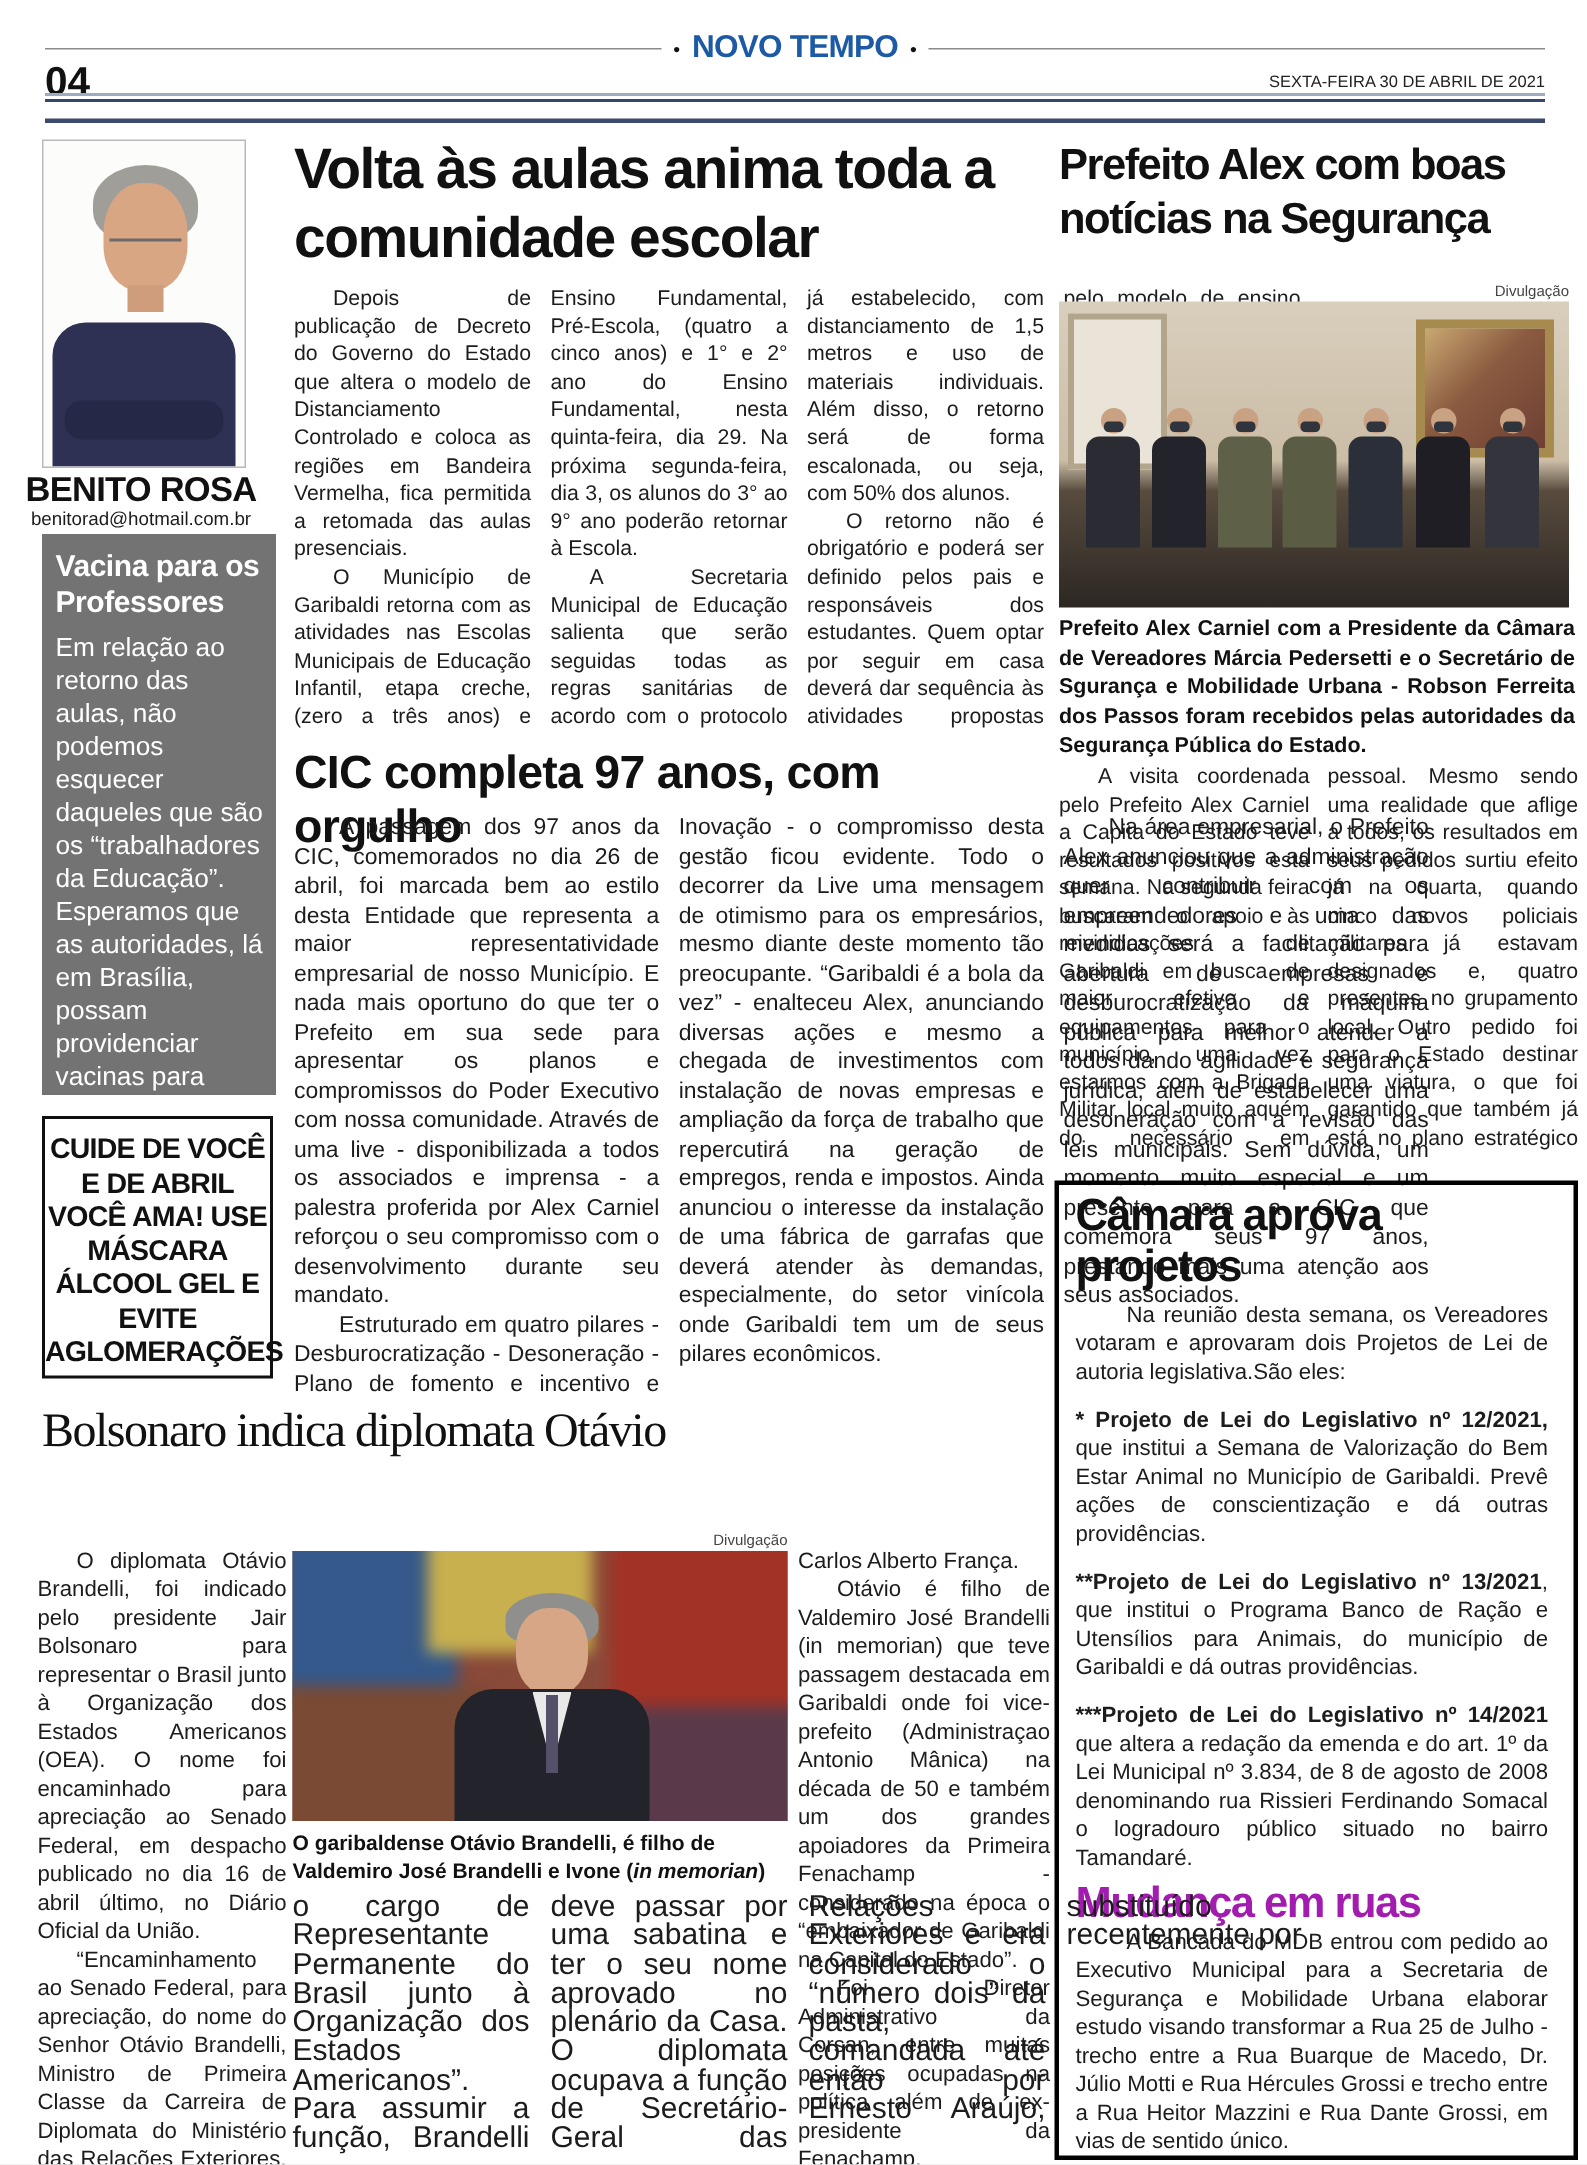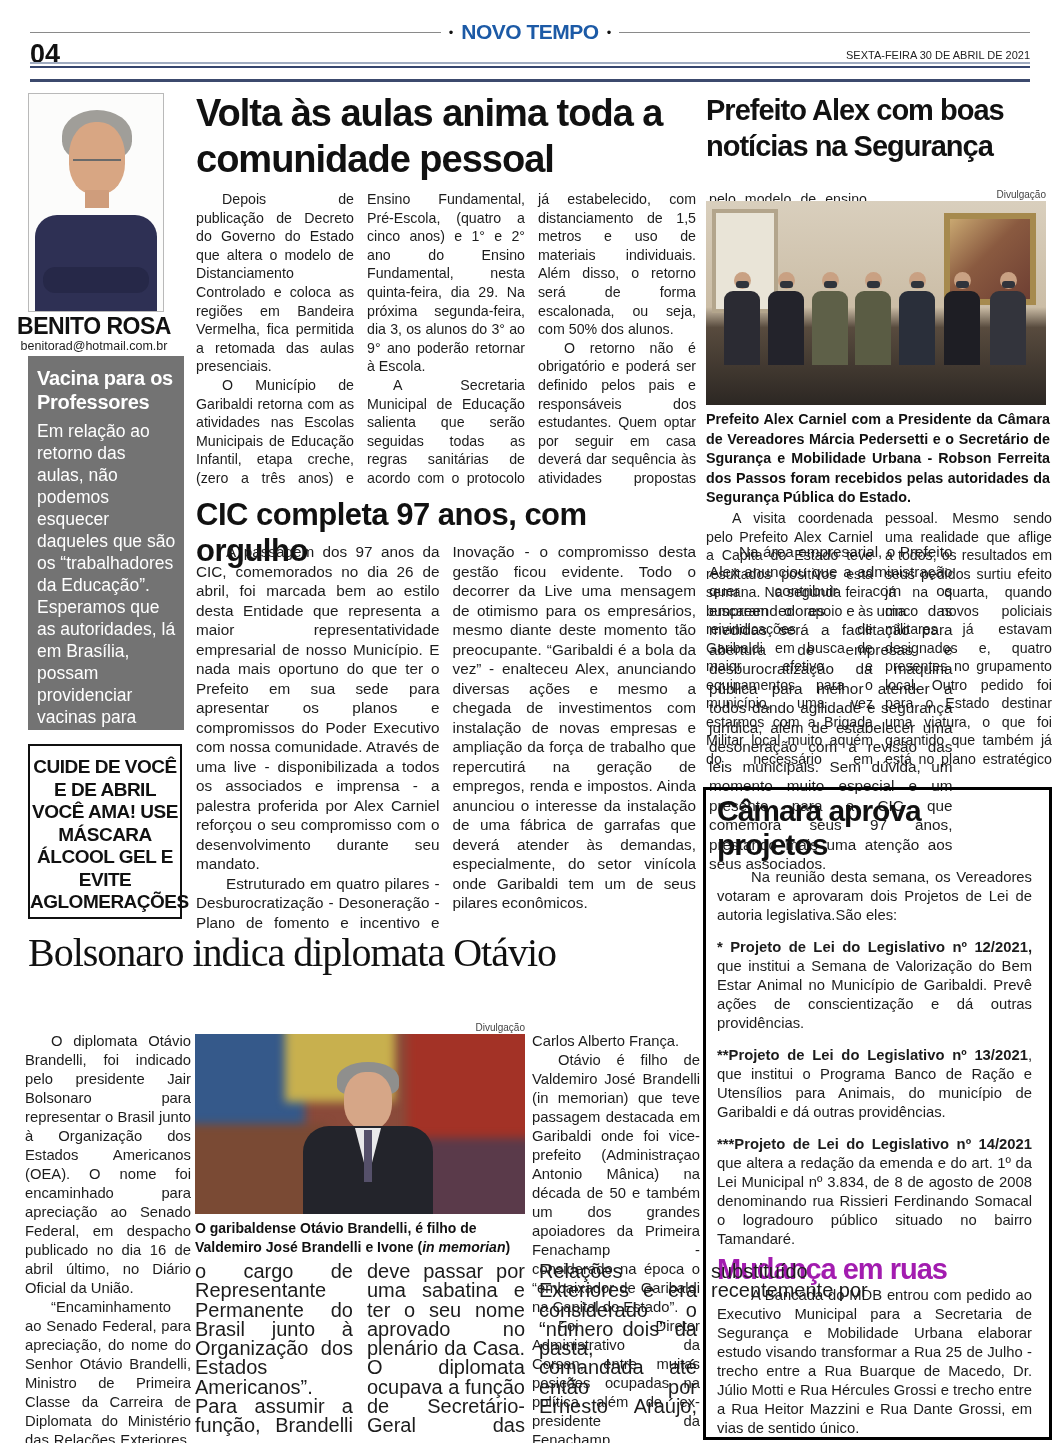--- a/index.html
+++ b/index.html
@@ -93,21 +93,21 @@
   .law-box { left:703px; top:787px; width:349px; height:653px; border:3px solid #000;
              padding:4px 17px 0 11px; }
   .law-title { font-size:30px; font-weight:bold; letter-spacing:-1px; color:#111; }
   .law-p { font-size:14.8px; line-height:19px; text-align:justify; text-indent:34px; }
   .law-item { margin-top:13px; font-size:14.8px; line-height:19px; text-align:justify; }
   .law-title2 { margin-top:4px; font-size:29px; font-weight:bold; letter-spacing:-1px; color:#a21caf; }
   .mt6 { margin-top:6px; }
 
   
   .bol-title { left:28px; top:928px; width:690px; font-family:"Liberation Serif", serif;
-               font-size:40px; line-height:50px; letter-spacing:-1px; color:#111; }
+               font-size:32px; line-height:50px; letter-spacing:-1px; color:#111; }
   .bol-col { font-size:14.8px; line-height:19px; text-align:justify; }
   .bol-col1 { left:25px; top:1032px; width:166px; height:411px; }
   .credit2 { left:195px; top:1022px; width:330px; }
   .brandelli-photo { left:195px; top:1034px; width:330px; height:180px; overflow:hidden;
                      background:#8a4a3a; }
   .art-block { position:absolute; filter:blur(5px); }
   .b-hair { position:absolute; left:142px; top:28px; width:62px; height:34px; background:#8f8f8d;
             border-radius:50% 50% 30% 30%; }
   .b-face { position:absolute; left:149px; top:38px; width:48px; height:58px; background:#d6a687;
             border-radius:44%; }
@@ -151,21 +151,21 @@
   <div class="abs columnist-name">BENITO ROSA</div>
   <div class="abs columnist-email">benitorad@hotmail.com.br</div>
 
   <div class="abs opinion-box">
     <div class="opinion-title">Vacina para os Professores</div>
     <div class="opinion-body">Em relação ao retorno das aulas, não podemos esquecer daqueles que são os “trabalhadores da Educação”. Esperamos que as autoridades, lá em Brasília, possam providenciar vacinas para todos os professores. Esta é a providência que devem tomar.</div>
   </div>
 
   <div class="abs alert-box">CUIDE DE VOCÊ E DE ABRIL VOCÊ AMA! USE MÁSCARA ÁLCOOL GEL E EVITE AGLOMERAÇÕES</div>
 
-  <h1 class="abs school-title">Volta às aulas anima toda a comunidade pessoal</h1>
+  <h1 class="abs school-title">Volta às aulas anima toda a comunidade escolar</h1>
   <div class="abs school-text">
     <p>Depois de publicação de Decreto do Governo do Estado que altera o modelo de Distanciamento Controlado e coloca as regiões em Bandeira Vermelha, fica permitida a retomada das aulas presenciais.</p>
     <p>O Município de Garibaldi retorna com as atividades nas Escolas Municipais de Educação Infantil, etapa creche, (zero a três anos) e Ensino Fundamental, Pré-Escola, (quatro a cinco anos) e 1° e 2° ano do Ensino Fundamental, nesta quinta-feira, dia 29. Na próxima segunda-feira, dia 3, os alunos do 3° ao 9° ano poderão retornar à Escola.</p>
     <p>A Secretaria Municipal de Educação salienta que serão seguidas todas as regras sanitárias de acordo com o protocolo já estabelecido, com distanciamento de 1,5 metros e uso de materiais individuais. Além disso, o retorno será de forma escalonada, ou seja, com 50% dos alunos.</p>
     <p>O retorno não é obrigatório e poderá ser definido pelos pais e responsáveis dos estudantes. Quem optar por seguir em casa deverá dar sequência às atividades propostas pelo modelo de ensino remoto.</p>
   </div>
 
   <h2 class="abs cic-title">CIC completa 97 anos, com orgulho</h2>
   <div class="abs cic-text">
     <p>A passagem dos 97 anos da CIC, comemorados no dia 26 de abril, foi marcada bem ao estilo desta Entidade que representa a maior representatividade empresarial de nosso Município. E nada mais oportuno do que ter o Prefeito em sua sede para apresentar os planos e compromissos do Poder Executivo com nossa comunidade. Através de uma live - disponibilizada a todos os associados e imprensa - a palestra proferida por Alex Carniel reforçou o seu compromisso com o desenvolvimento durante seu mandato.</p>

